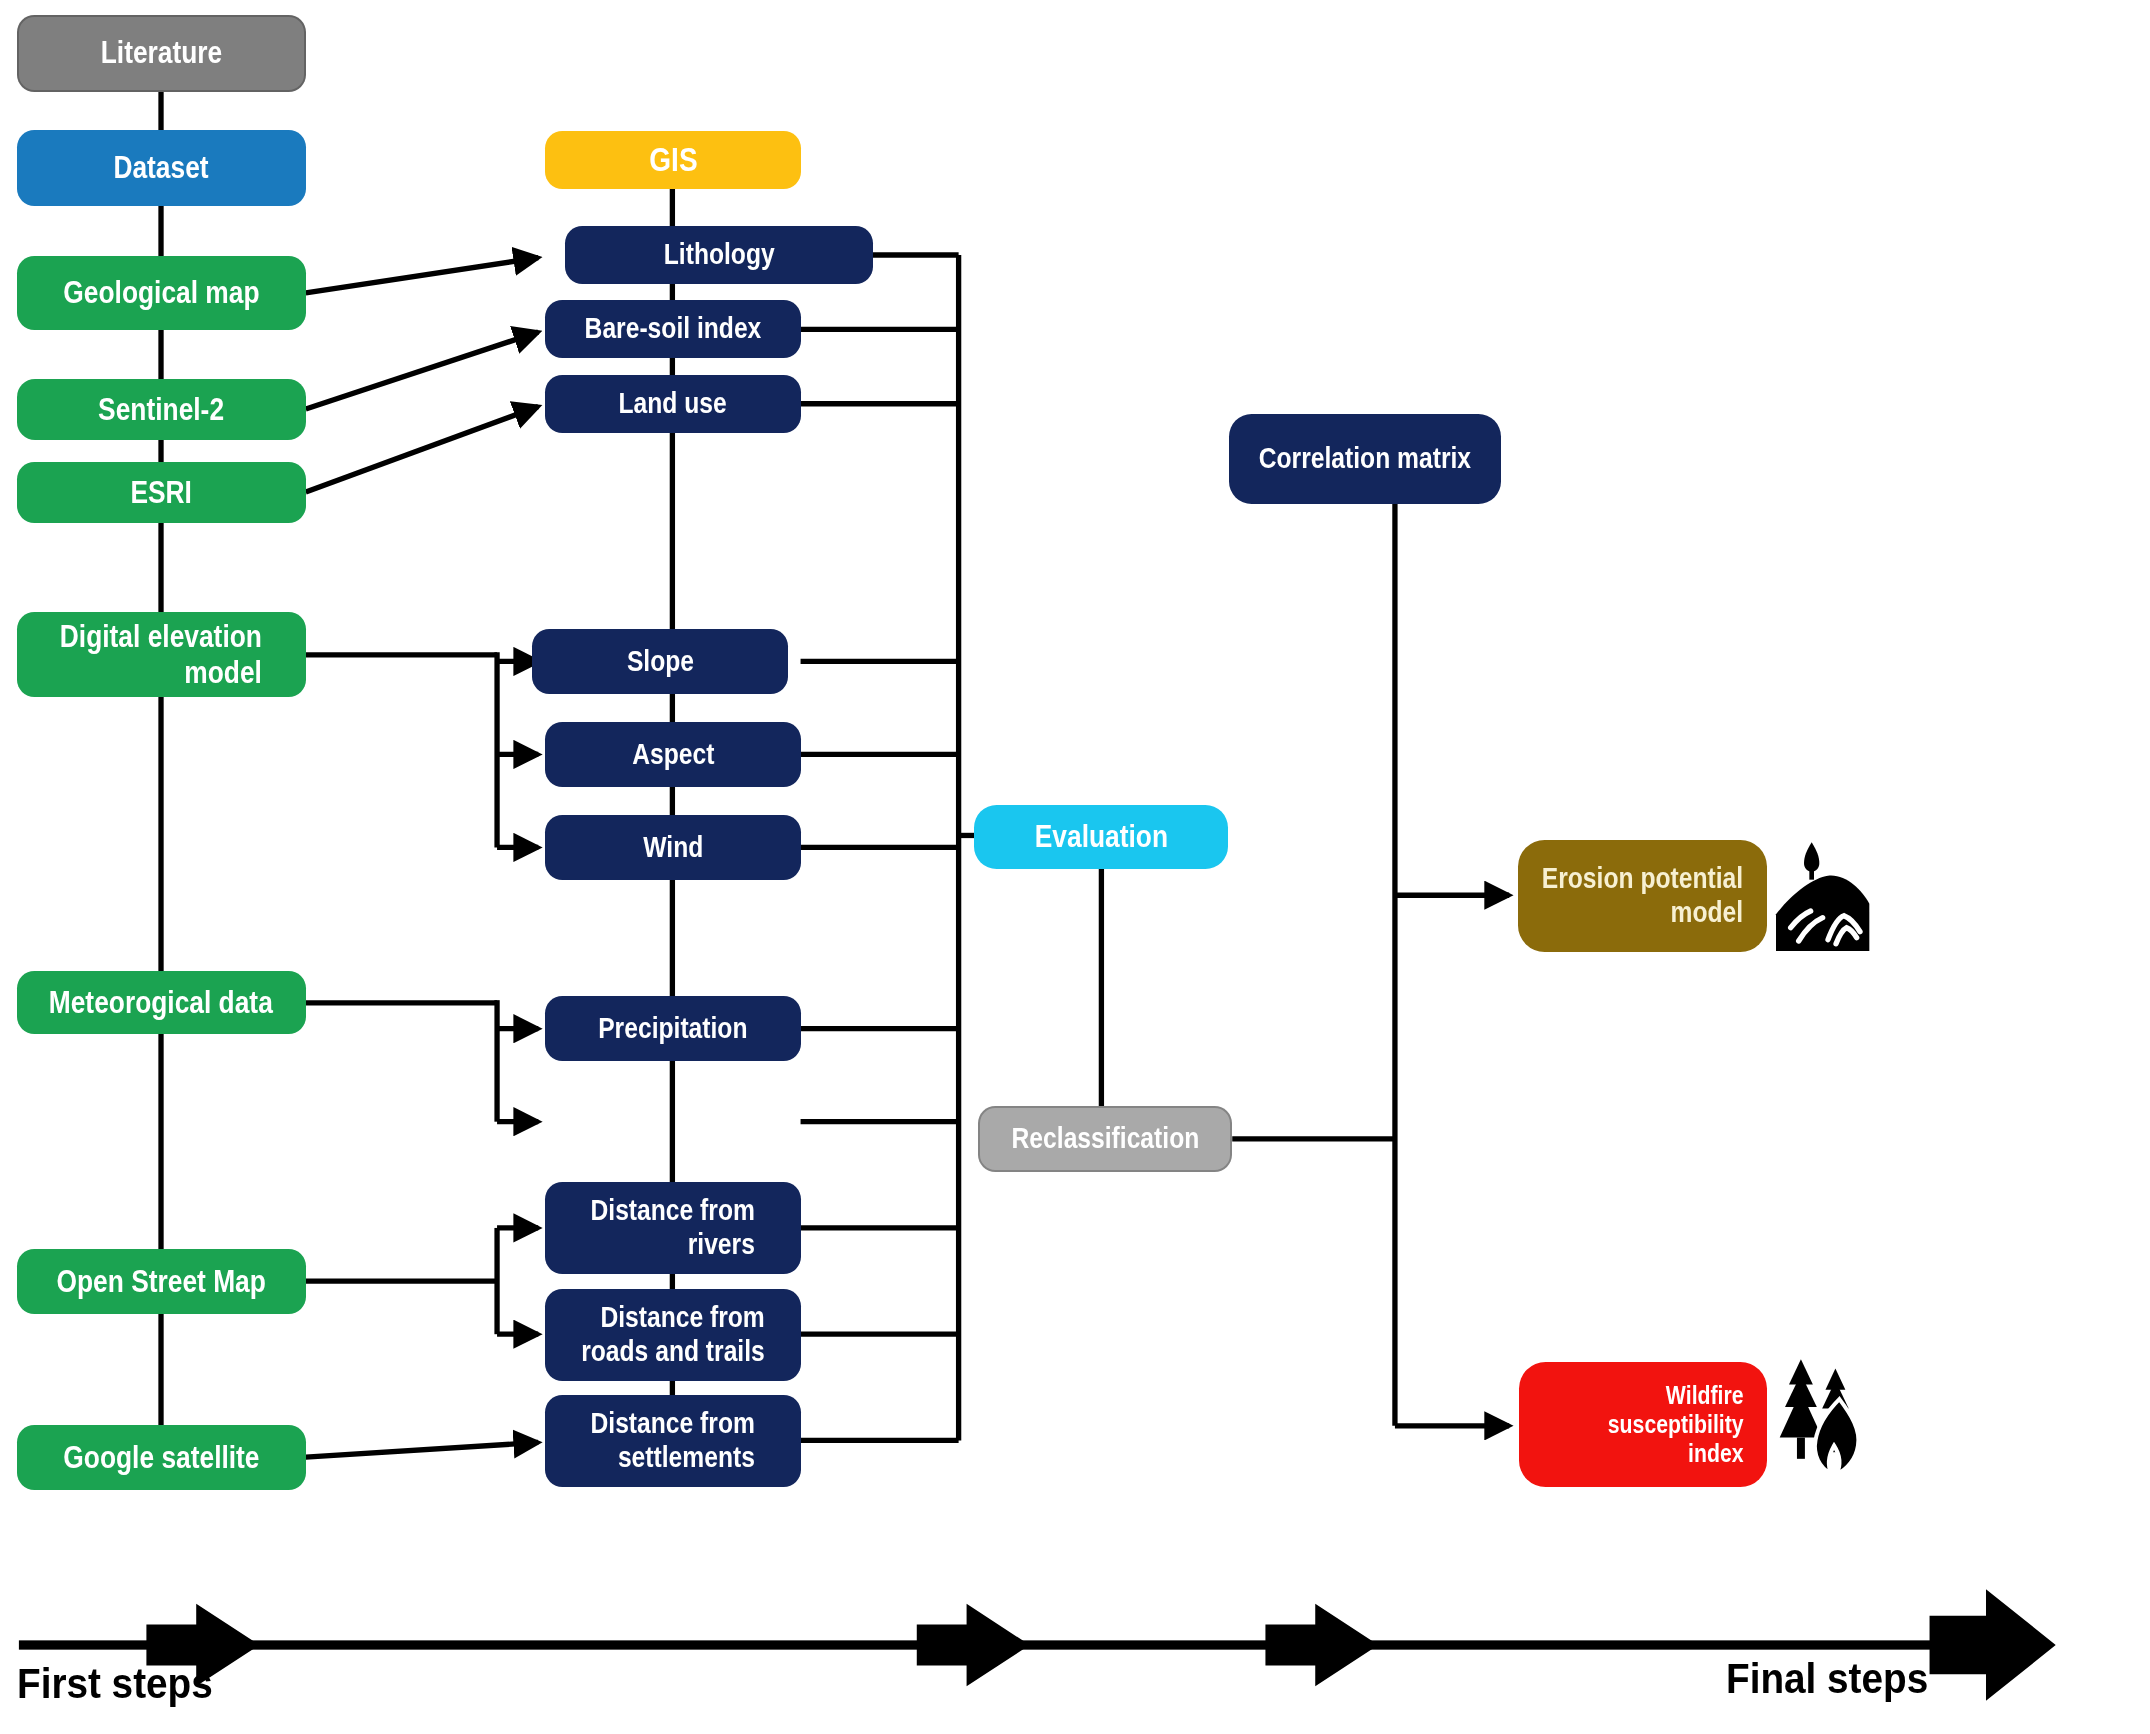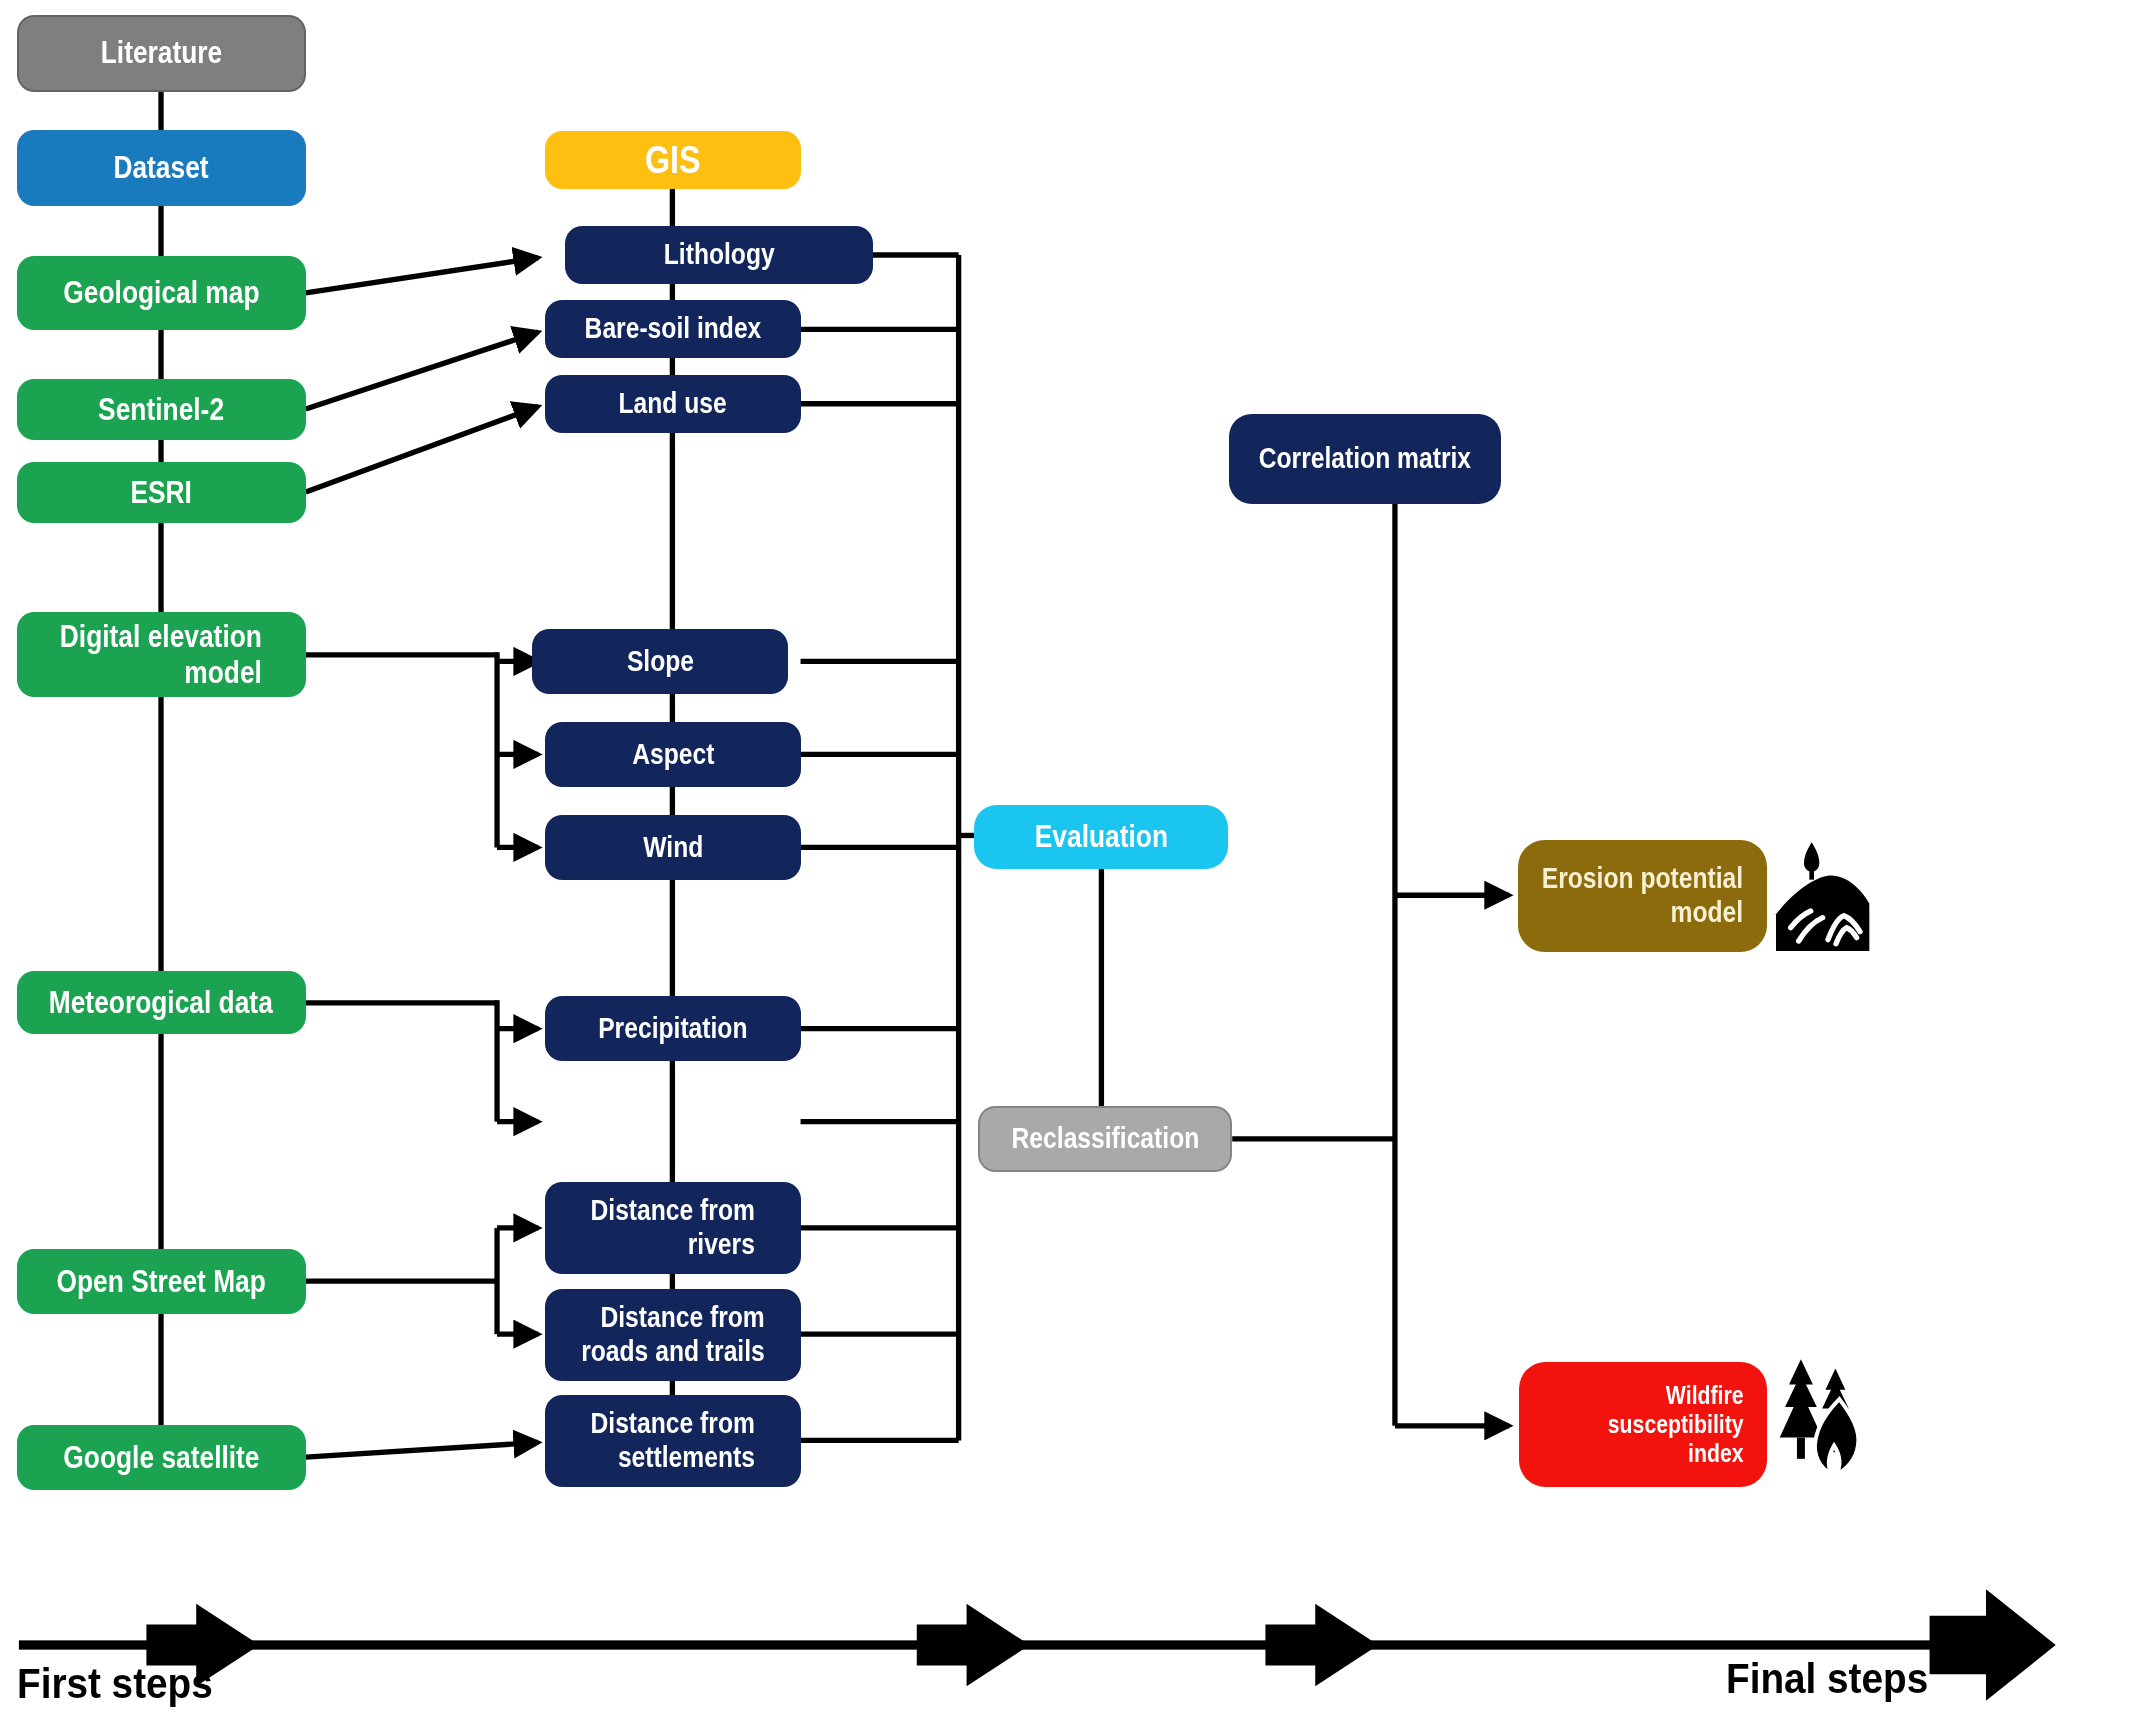--- a/index.html
+++ b/index.html
@@ -93,41 +93,41 @@
 
   <div class="node bordered fs46" style="left: 16.6px; top: 14.6px; width: 289px; height: 77px; background: rgb(127, 127, 127); color: rgb(255, 255, 255);">
     <span>Literature</span>
   </div>
   <div class="node fs46" style="left: 16.6px; top: 130px; width: 289px; height: 76px; background: rgb(26, 122, 190); color: rgb(255, 255, 255);">
     <span>Dataset</span>
   </div>
   <div class="node fs46" style="left: 16.6px; top: 256px; width: 289px; height: 74px; background: rgb(27, 163, 81); color: rgb(255, 255, 255);">
     <span>Geological map</span>
   </div>
-  <div class="node fs46" style="left: 16.6px; top: 379px; width: 289px; height: 61px; background: rgb(27, 163, 81); color: rgb(255, 255, 255);">
+  <div class="node fs46" style="left: 16.6px; top: 379px; width: 289px; height: 61px; background: rgb(27, 163, 81); color: rgb(255, 255, 255); border-radius: 18px;">
     <span>Sentinel-2</span>
   </div>
   <div class="node fs46" style="left: 16.6px; top: 462px; width: 289px; height: 61px; background: rgb(27, 163, 81); color: rgb(255, 255, 255);">
     <span>ESRI</span>
   </div>
   <div class="node fs46" style="left: 16.6px; top: 612px; width: 289px; height: 85px; background: rgb(27, 163, 81); color: rgb(255, 255, 255);">
     <span>Digital elevation
 model</span>
   </div>
   <div class="node fs46" style="left: 16.6px; top: 971px; width: 289px; height: 63px; background: rgb(27, 163, 81); color: rgb(255, 255, 255);">
     <span>Meteorogical data</span>
   </div>
   <div class="node fs46" style="left: 16.6px; top: 1249px; width: 289px; height: 65px; background: rgb(27, 163, 81); color: rgb(255, 255, 255);">
     <span>Open Street Map</span>
   </div>
   <div class="node fs46" style="left: 16.6px; top: 1425px; width: 289px; height: 65px; background: rgb(27, 163, 81); color: rgb(255, 255, 255);">
     <span>Google satellite</span>
   </div>
 
-  <div class="node" style="left: 545px; top: 131px; width: 256px; height: 58px; font-size: 38px; background: rgb(253, 192, 17); color: rgb(255, 255, 255);">
+  <div class="node" style="left: 545px; top: 131px; width: 256px; height: 58px; font-size: 33px; background: rgb(253, 192, 17); color: rgb(255, 255, 255);">
     <span>GIS</span>
   </div>
   <div class="node" style="left: 545px; top: 226px; width: 308px; height: 58px; background: rgb(19, 38, 92); color: rgb(255, 255, 255); margin-left: 20px;">
     <span>Lithology</span>
   </div>
   <div class="node" style="left: 545px; top: 300px; width: 256px; height: 58px; background: rgb(19, 38, 92); color: rgb(255, 255, 255);">
     <span>Bare-soil index</span>
   </div>
   <div class="node" style="left: 545px; top: 375px; width: 256px; height: 58px; background: rgb(19, 38, 92); color: rgb(255, 255, 255);">
     <span>Land use</span>

